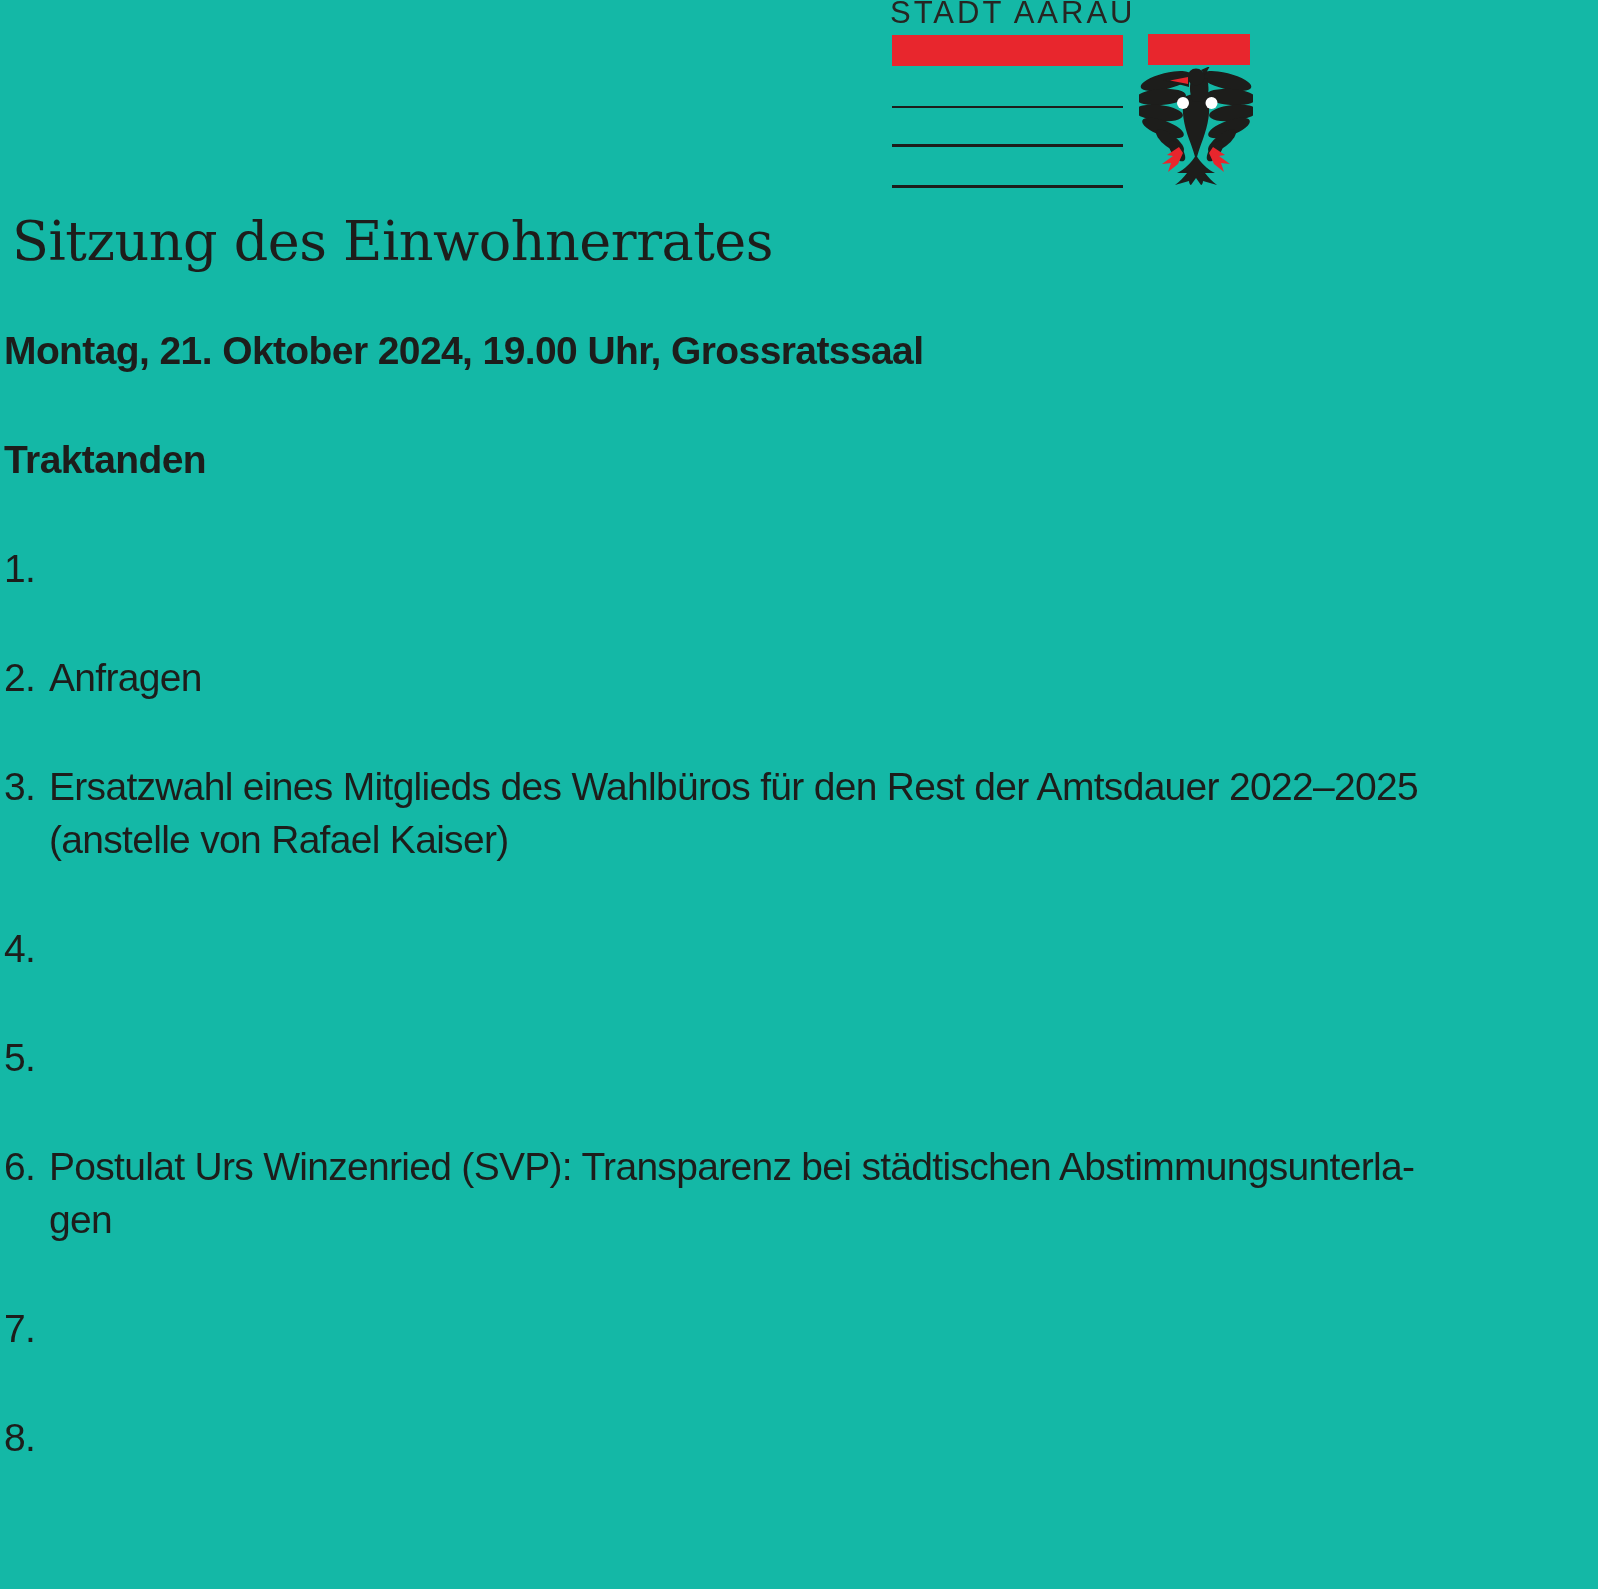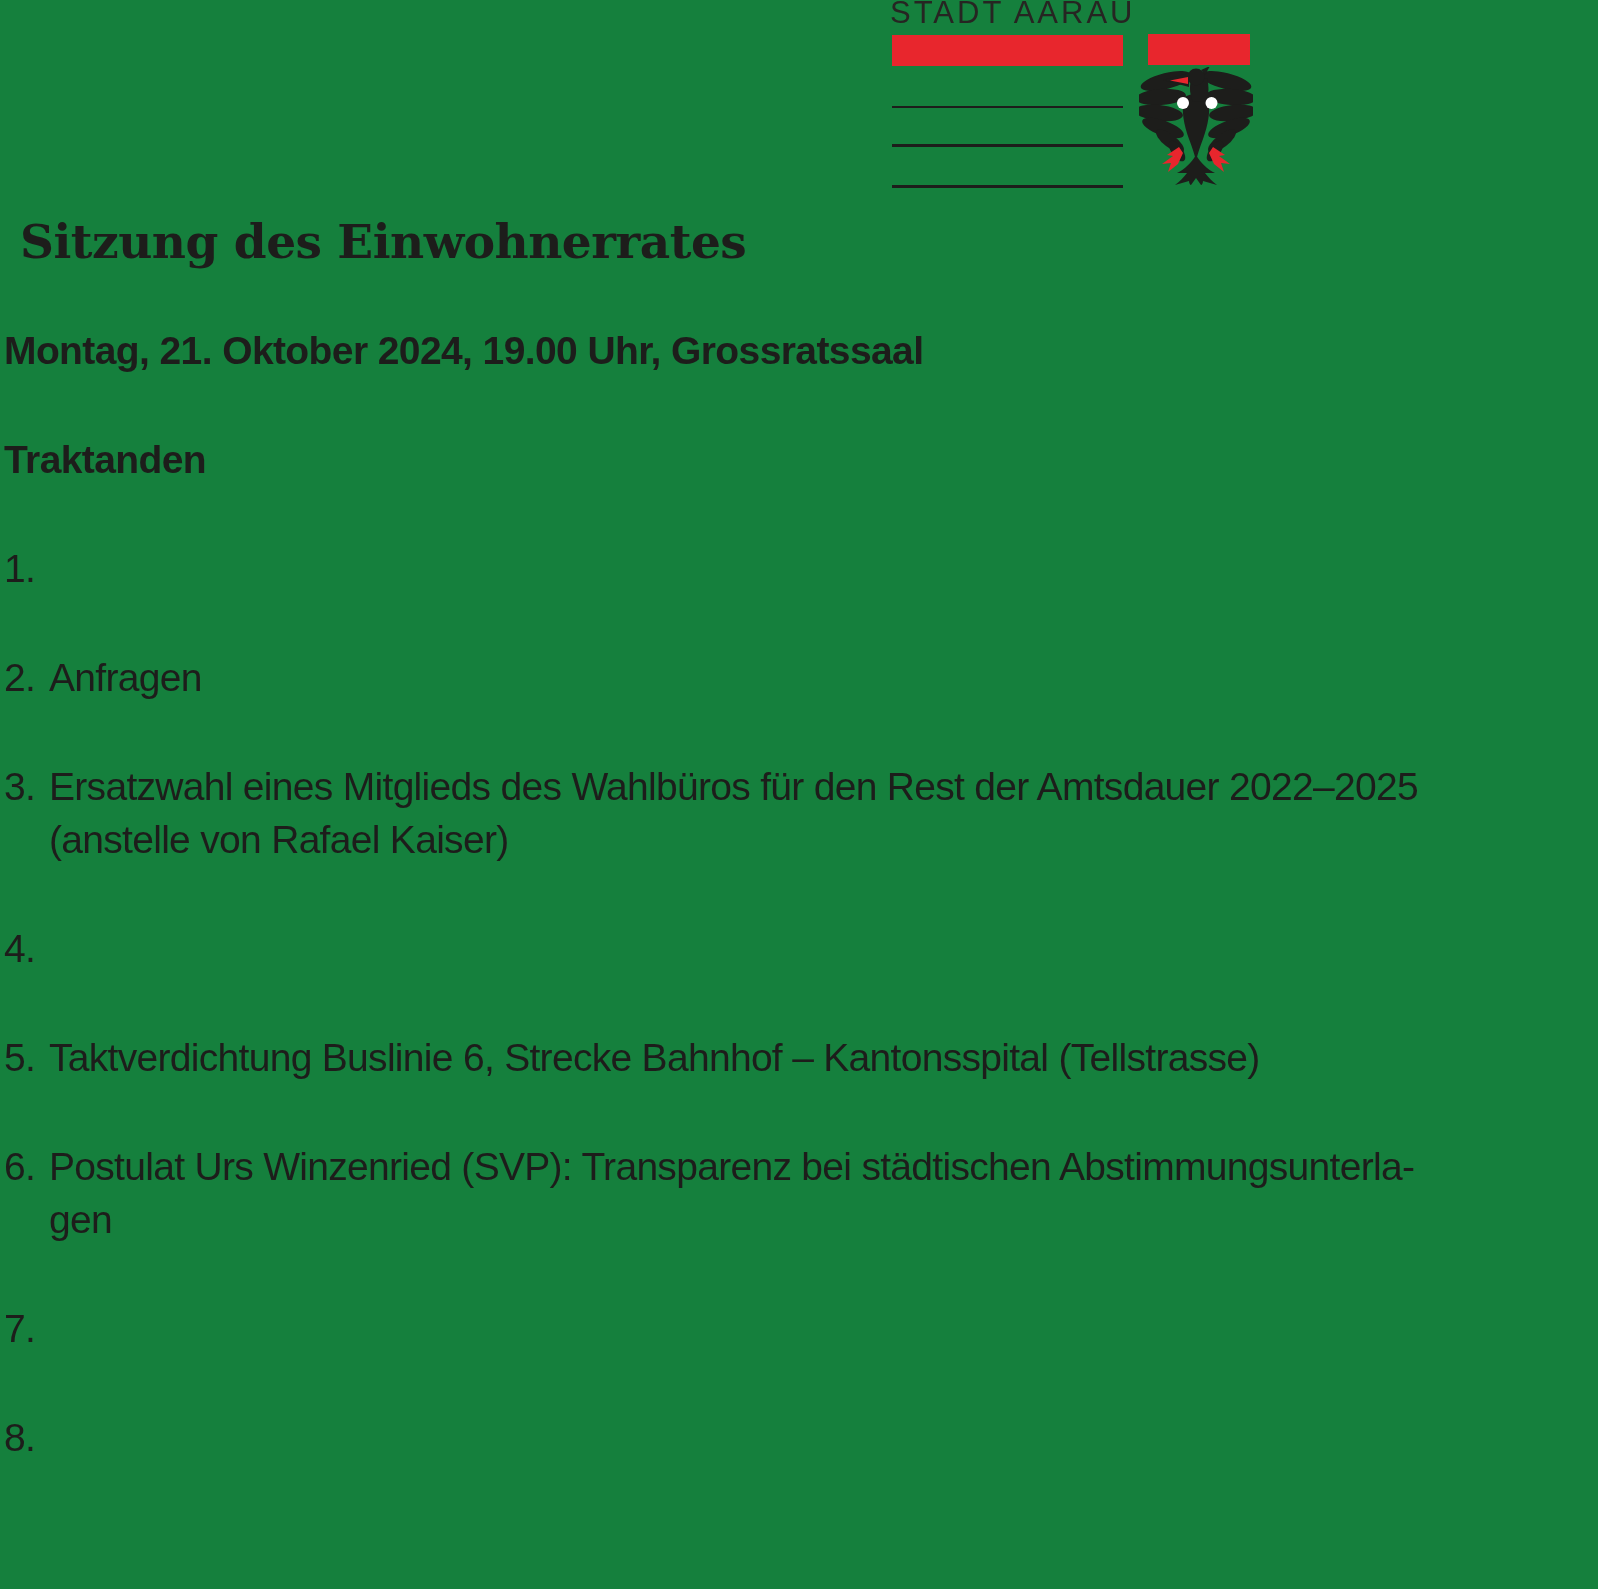--- a/index.html
+++ b/index.html
@@ -1,20 +1,20 @@
 <!DOCTYPE html>
 <html><head>
 <meta charset="utf-8">
 <style>
   html,body { margin:0; padding:0; background:#ffffff; }
   .page {
     position: relative;
     width: 1598px;
     height: 1589px;
-    background: #15803d;
+    background: #14b8a6;
     color: #1d1d1b;
     font-family: "Liberation Sans", sans-serif;
     overflow: hidden;
   }
 
   
   .letterhead { position:absolute; left:0; top:0; width:1598px; height:210px; }
   .wordmark {
     position:absolute; left:890px; top:-3px;
     font-family: "Liberation Sans", sans-serif;
@@ -31,24 +31,24 @@
   .lh-line-2 { top:144px; height:2.5px; }
   .lh-line-3 { top:185px; height:2.5px; }
   .eagle { position:absolute; left:1139px; top:67px; width:114px; height:118px; }
 
   
   .doc {
     position:absolute; left:4px; top:215px; width:1592px;
   }
   .doc-title {
     font-family: "DejaVu Serif", serif;
-    font-weight: bold;
-    font-size: 47px; line-height: 54px;
+    font-weight: normal;
+    font-size: 54px; line-height: 54px;
     letter-spacing: -0.5px;
-    margin: 0 0 55px 16px;
+    margin: 0 0 55px 8px;
   }
   .dateline, .agenda-heading {
     font-weight: bold;
     font-size: 39px; line-height: 53px;
     letter-spacing: -0.6px;
     margin: 0 0 56px 0;
     white-space: pre;
   }
   ol.agenda { list-style:none; margin:0; padding:0; }
   ol.agenda li {
@@ -129,21 +129,20 @@
       <li>
         <span class="num">3.</span>
         <span class="txt">Ersatzwahl eines Mitglieds des Wahlbüros für den Rest der Amtsdauer 2022–2025
 (anstelle von Rafael Kaiser)</span>
       </li>
       <li>
         <span class="num">4.</span>
       </li>
       <li>
         <span class="num">5.</span>
-        <span class="txt">Taktverdichtung Buslinie 6, Strecke Bahnhof – Kantonsspital (Tellstrasse)</span>
       </li>
       <li>
         <span class="num">6.</span>
         <span class="txt">Postulat Urs Winzenried (SVP): Transparenz bei städtischen Abstimmungsunterla-
 gen</span>
       </li>
       <li>
         <span class="num">7.</span>
       </li>
       <li>

